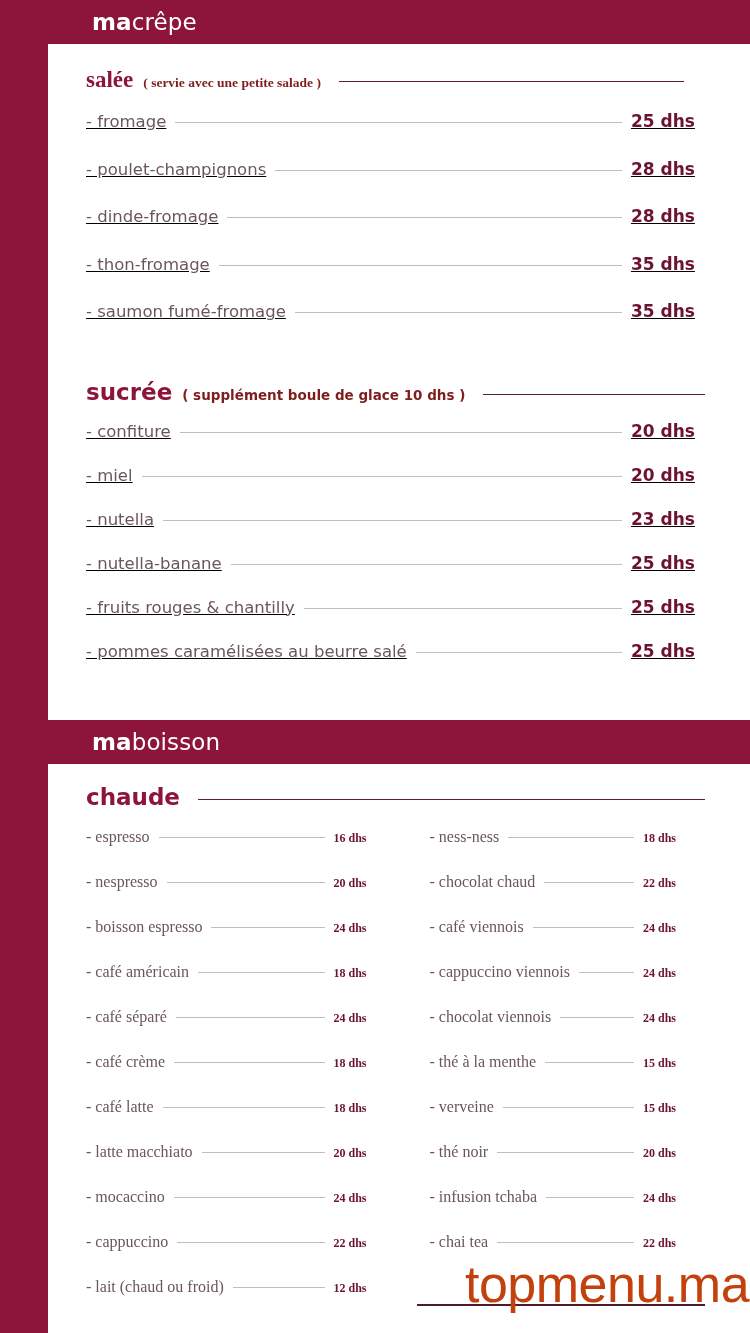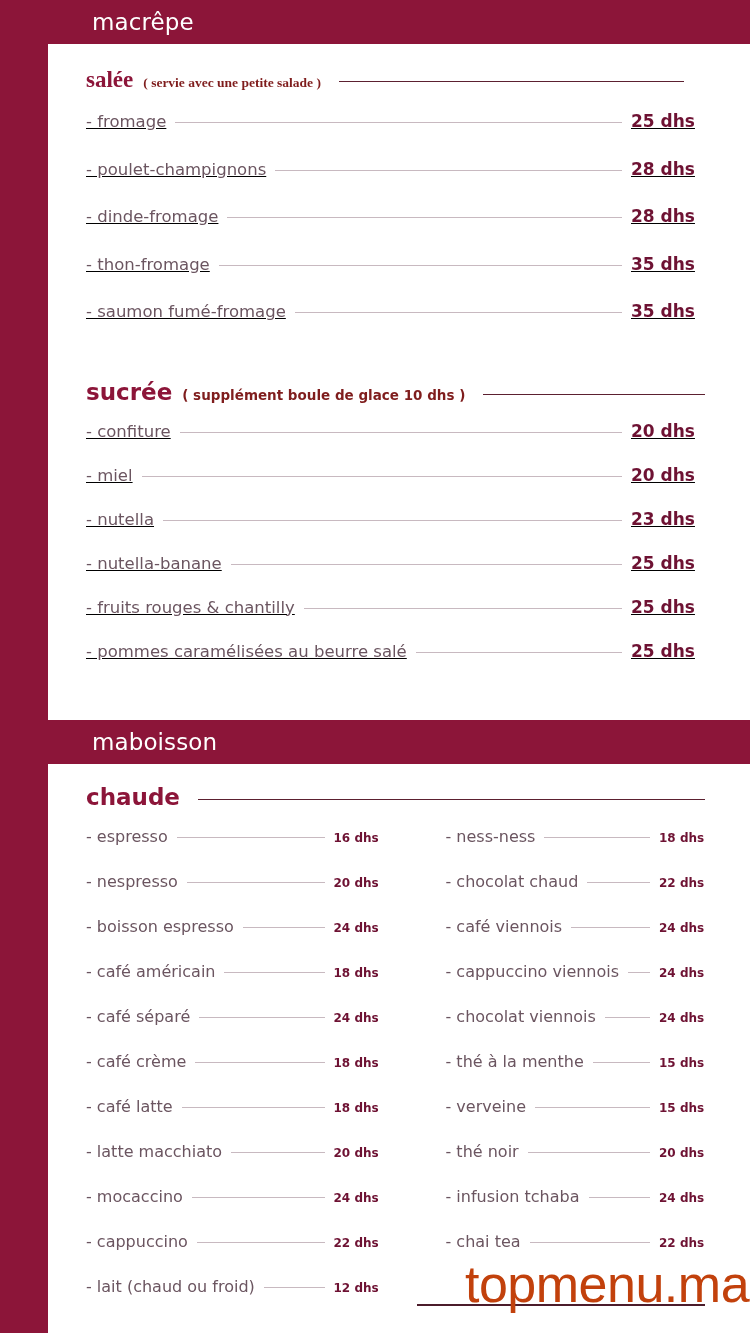--- a/index.html
+++ b/index.html
@@ -43,21 +43,21 @@
   }
   .band .band-title {
     color: #FFFFFF;
     font-size: 23px;
     letter-spacing: .1px;
     padding-left: 44px;
     line-height: 1;
     white-space: nowrap;
   }
   .band .band-title b {
-    font-weight: 400;
+    font-weight: 700;
   }
   .band .band-title span {
     font-weight: 400;
     margin-top: 34px;
   }
 
   
   .card {
     position: absolute;
     left: 48px;
@@ -143,21 +143,22 @@
   #crepe-sucree-rows .row { height: 44px; }
   #crepe-sucree-rows .row .price { width: 74px; }
 
   
   #boisson-band { top: 720px; }
   #boisson-card { top: 764px; height: 569px; }
   #boisson-chaude-head { padding-top: 22px; }
   #boisson-columns {
     display: flex;
     margin-top: 20px;
-    gap: 16px;
+    gap: 0;
+    font-family: Liberation Serif, serif;
   }
   #boisson-columns .col {
     flex: 0 0 50%;
     box-sizing: border-box;
   }
   #boisson-columns .col-right {
     padding-left: 34px;
   }
   #boisson-columns .row { height: 45px; }
   #boisson-columns .row .label { font-size: 16px; }

